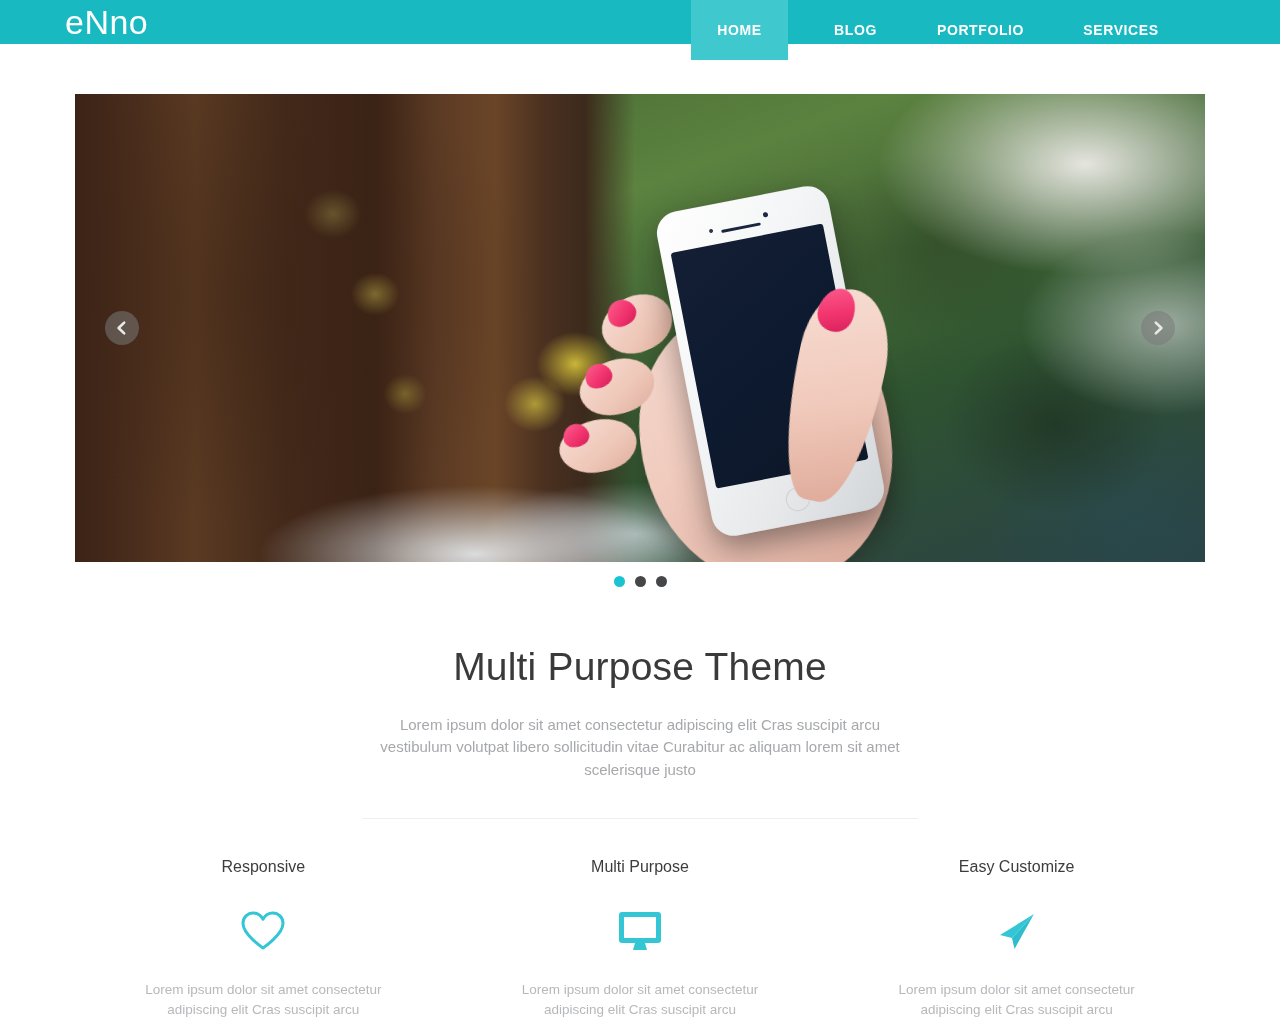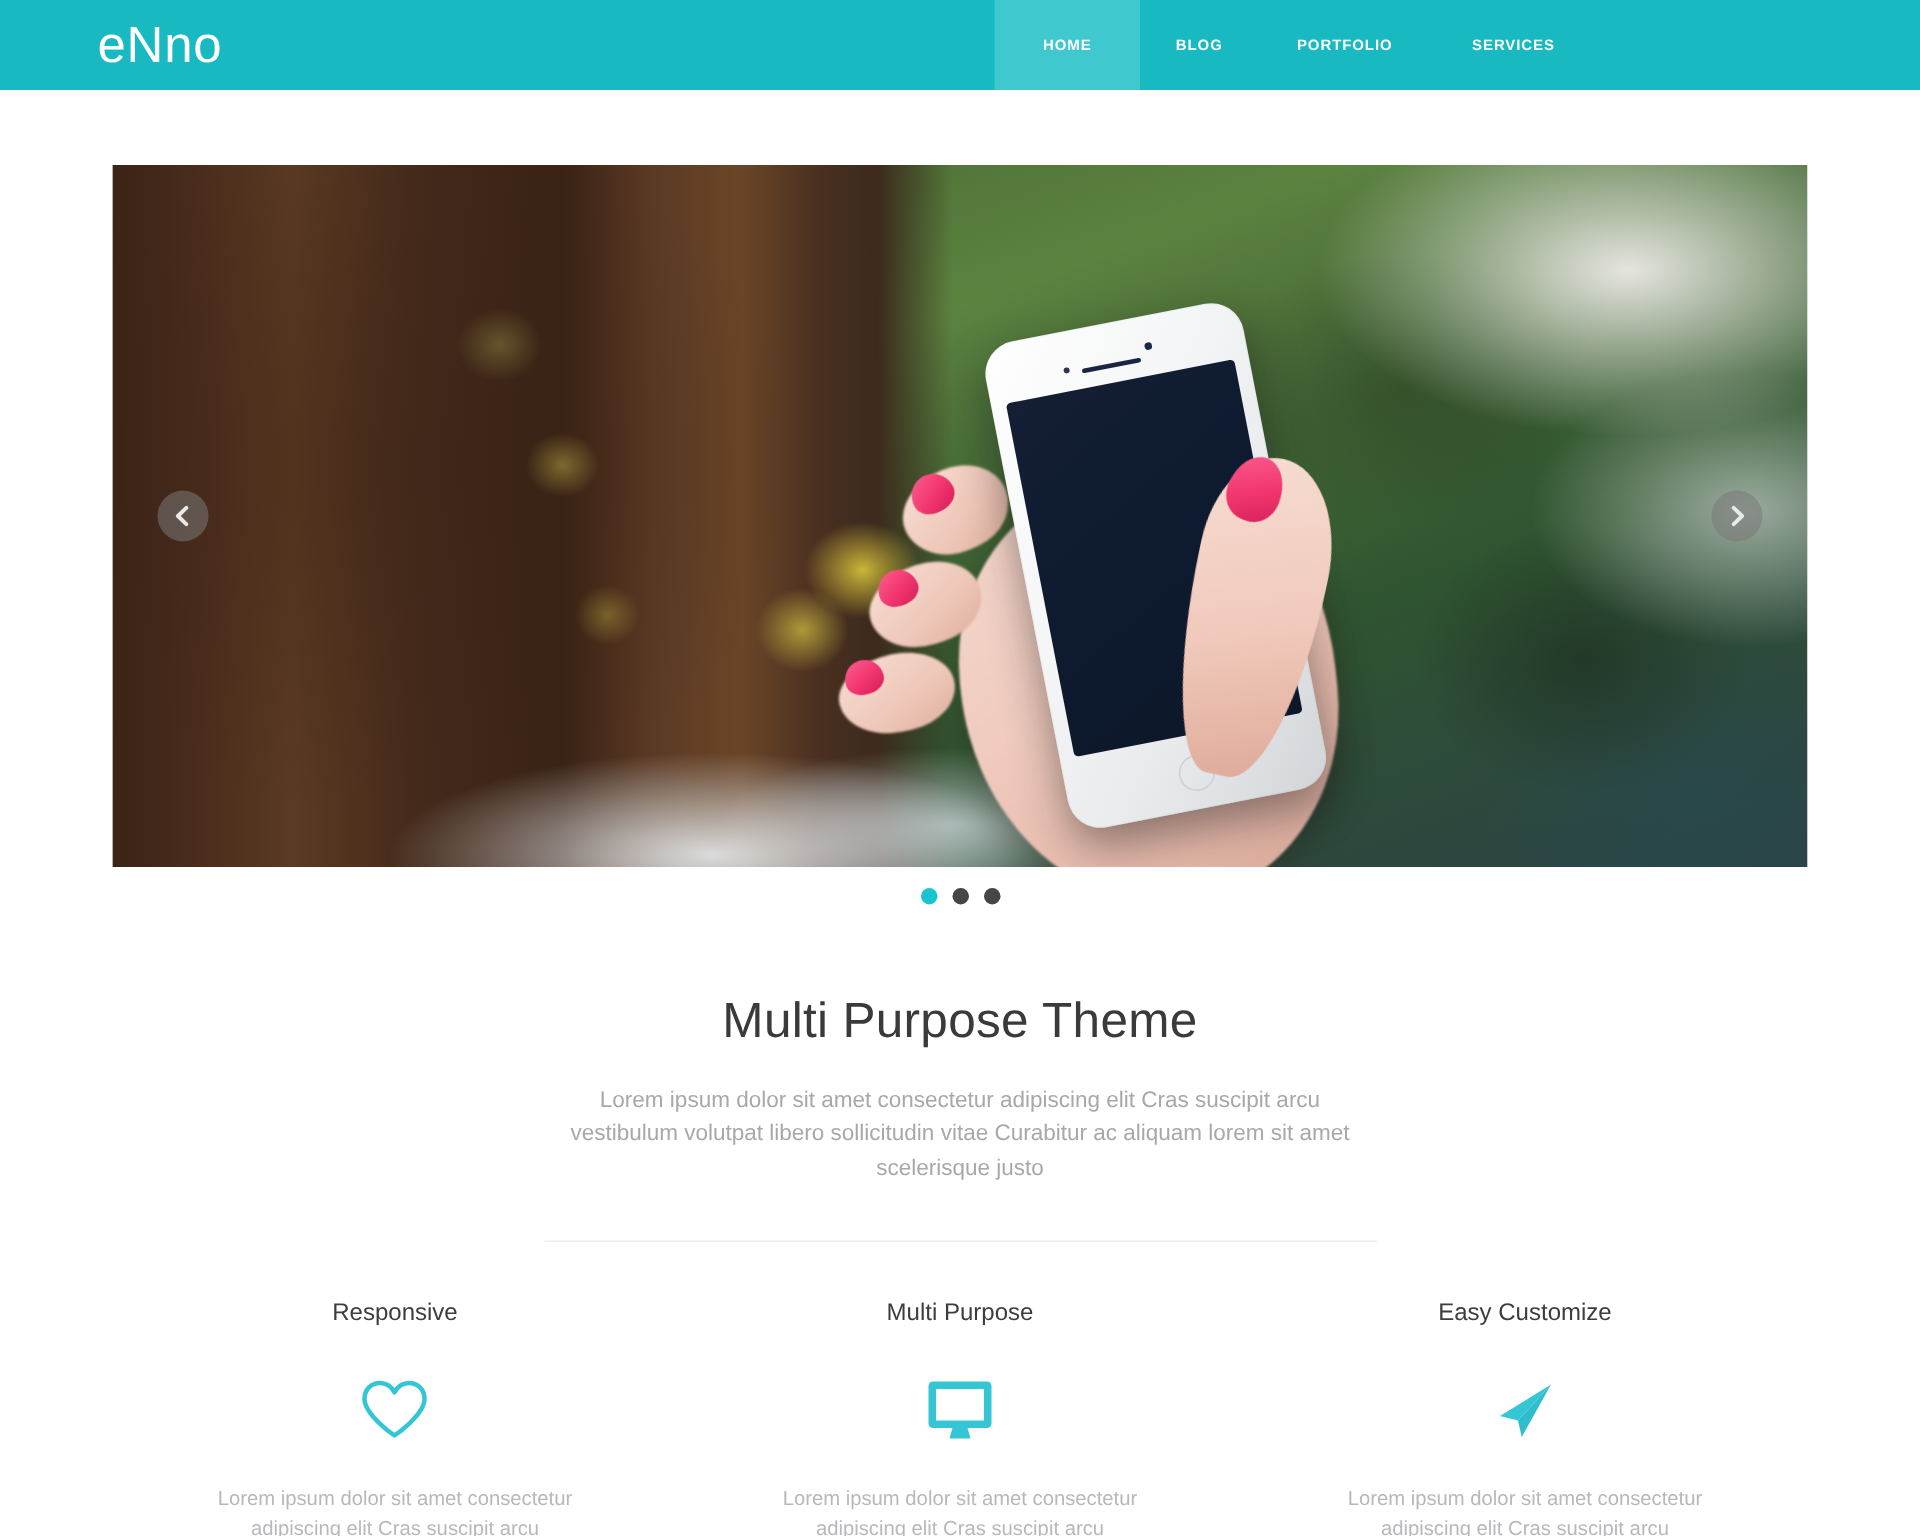--- a/index.html
+++ b/index.html
@@ -8,21 +8,21 @@
   html, body {
     width:1280px; height:1024px;
     background:#ffffff;
     font-family:"Liberation Sans", sans-serif;
     overflow:hidden;
   }
 
   
   .site-header{
     position:relative;
-    width:1280px; height:60px;
+    width:1280px; height:44px;
     background:#18B9C0;
     display:flex; align-items:stretch;
   }
   .brand{
     display:flex; align-items:center;
     padding-left:65px;
     font-size:34px; font-weight:300;
     letter-spacing:.5px;
     color:#ffffff;
     text-decoration:none;
@@ -31,26 +31,27 @@
   .nav{
     position:absolute; left:663px; top:0;
     height:60px;
     display:flex; align-items:stretch;
   }
   .nav-item{
     display:flex; align-items:center; justify-content:center;
     padding:0 0;
     width:97px;
     color:#ffffff;
-    font-size:10px;
+    font-size:14px;
     font-weight:bold;
     letter-spacing:.6px;
     text-decoration:none;
     cursor:pointer;
     height:60px;
+    margin-left:28px;
   }
   .nav-item.w-services{ width:105px; }
   .nav-item.w-blog{ width:79px; }
   .nav-item.w-portfolio{ width:115px; }
   .nav-item.w-contact{ width:110px; }
   .nav-item.active{ background:#3FC8CE; }
 
   
   .hero-wrap{
     position:relative;
@@ -219,21 +220,21 @@
   }
   .dot.active{ background:#18C4D0; }
 
   
   .intro{
     width:1130px;
     margin:57px auto 0 auto;
     text-align:center;
   }
   .intro-title{
-    font-size:33px;
+    font-size:39px;
     font-weight:400;
     color:#3a3a3a;
     letter-spacing:.2px;
     line-height:1.2;
   }
   .intro-text{
     margin:23px auto 0 auto;
     width:520px;
     font-size:15px;
     line-height:22.5px;

